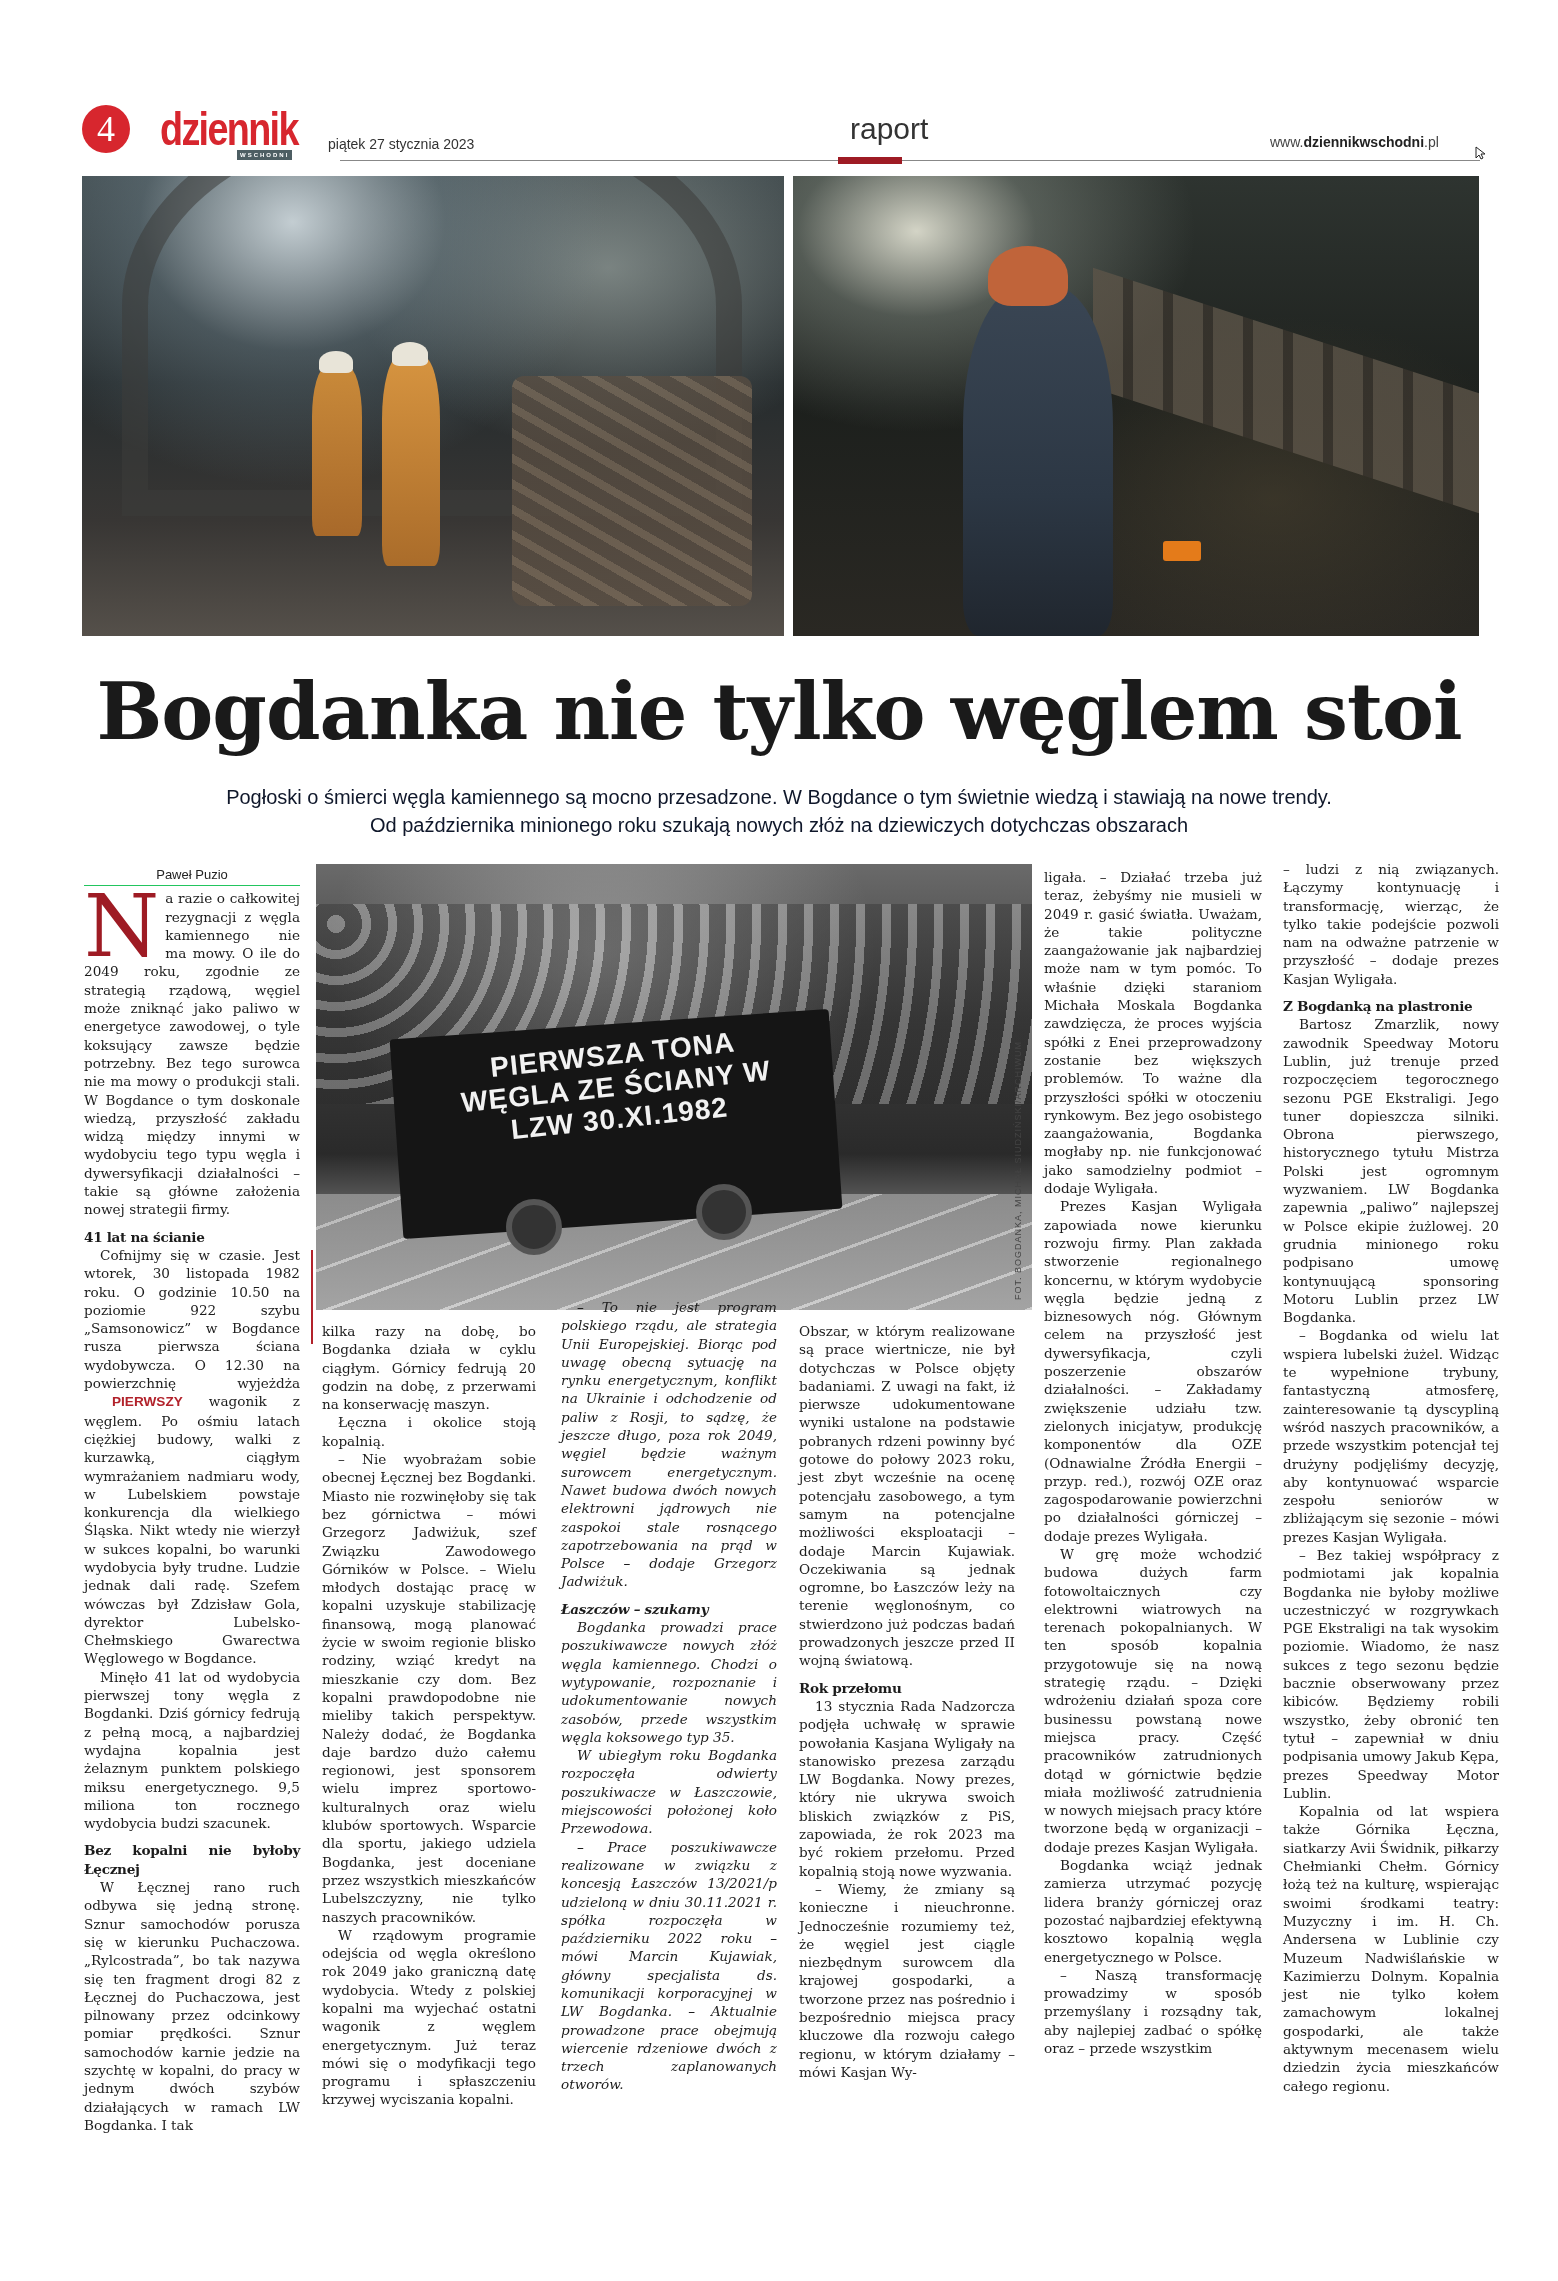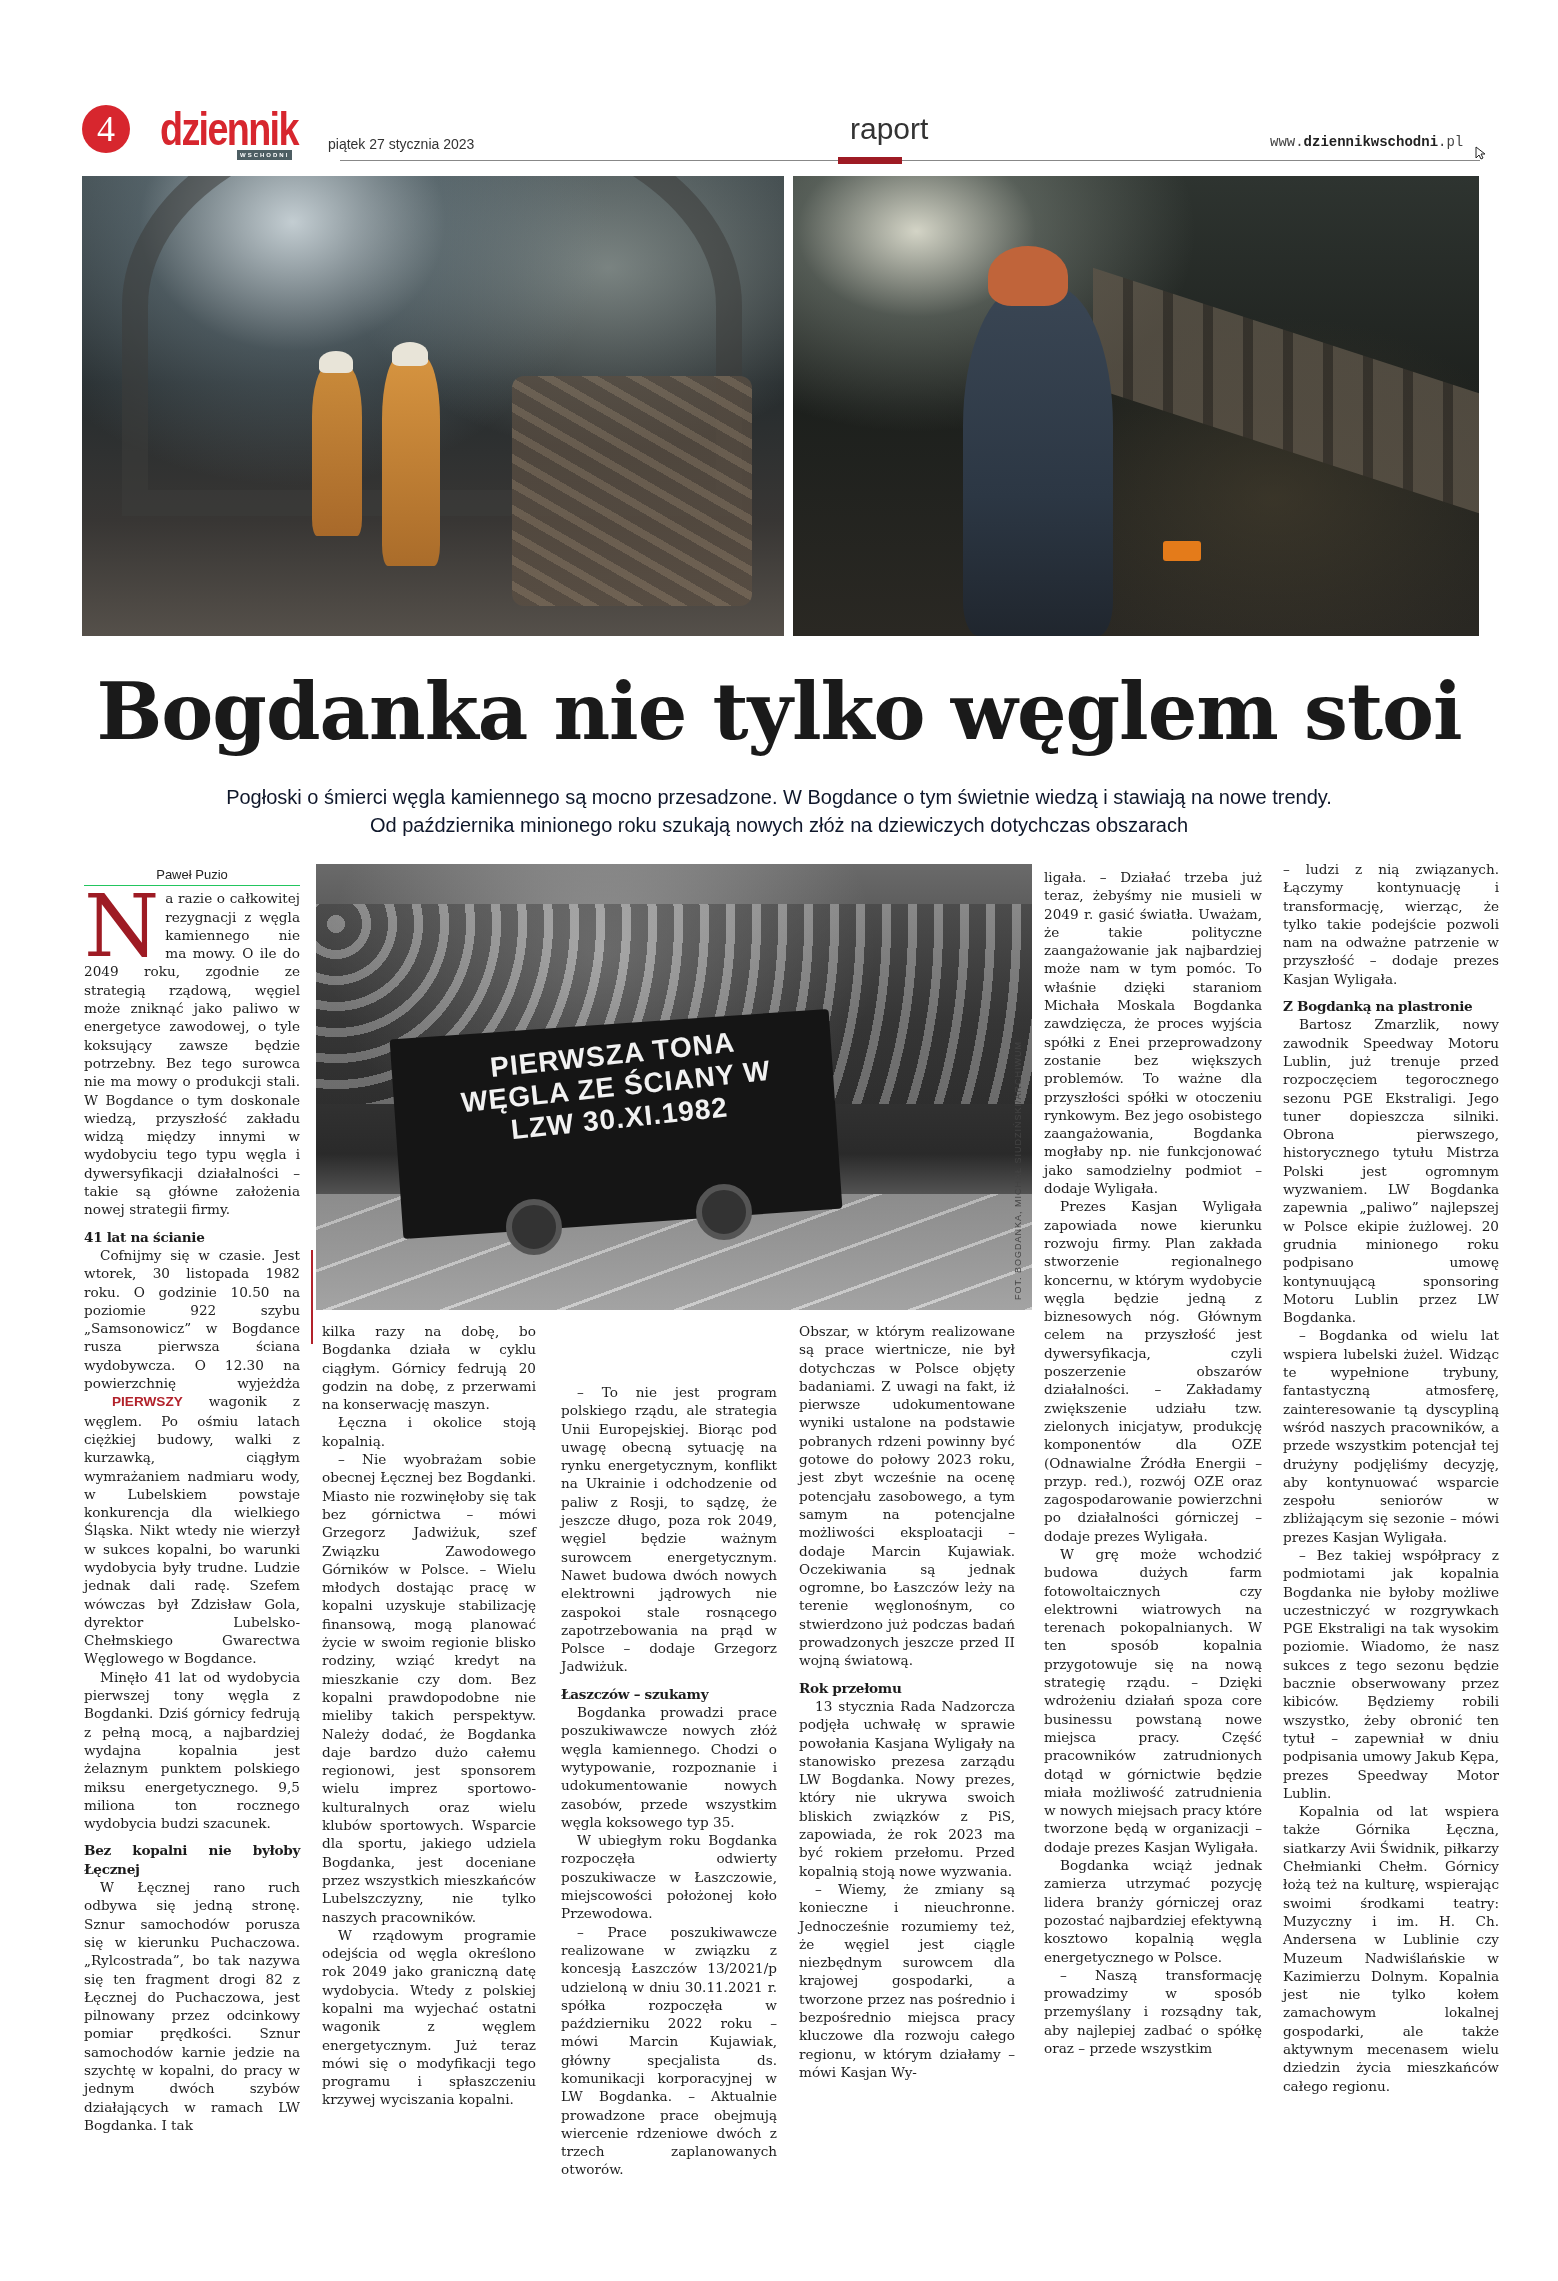--- a/index.html
+++ b/index.html
@@ -16,21 +16,21 @@
     transform-origin: left top; line-height: 50px; }
   .brand-sub { position: absolute; left: 237px; top: 150px; background: #4d5e63; color: #fff;
     font-family: "Liberation Sans", sans-serif; font-size: 6px; font-weight: bold; letter-spacing: 2px;
     padding: 1px 3px; line-height: 8px; }
   .date { position: absolute; left: 328px; top: 136px; font-family: "Liberation Sans", sans-serif;
     font-size: 14px; color: #333; }
   .rule { position: absolute; left: 340px; top: 160px; width: 1140px; height: 1px; background: #888; }
   .section { position: absolute; left: 850px; top: 112px; font-family: "Liberation Sans", sans-serif;
     font-size: 30px; color: #333; font-weight: normal; }
   .section-bar { position: absolute; left: 838px; top: 157px; width: 64px; height: 7px; background: #9e1b24; }
-  .site { position: absolute; left: 1270px; top: 134px; font-family: Liberation Mono, monospace;
+  .site { position: absolute; left: 1270px; top: 134px; font-family: Liberation Sans, sans-serif;
     font-size: 14px; color: #444; }
   .site b { color: #222; }
   .cursor-icon { position: absolute; left: 1475px; top: 146px; width: 12px; height: 14px; }
 
   
   .photo { position: absolute; overflow: hidden; }
   .photo-left { left: 82px; top: 176px; width: 702px; height: 460px;
     background:
       radial-gradient(ellipse at 30% 10%, rgba(220,230,235,0.85) 0%, rgba(120,140,150,0.4) 22%, rgba(0,0,0,0) 45%),
       radial-gradient(ellipse at 75% 20%, rgba(170,180,175,0.6) 0%, rgba(0,0,0,0) 35%),
@@ -95,21 +95,21 @@
   .col h3 { font-family: "DejaVu Serif", serif; font-weight: bold; font-size: 13.6px; line-height: 18.3px;
     margin-top: 9px; letter-spacing: -0.3px; }
   .byline { font-family: "Liberation Sans", sans-serif; font-size: 13px; color: #222; text-align: center;
     border-bottom: 1px solid #22c55e; padding-bottom: 1px; margin-bottom: 3px; }
   .dropcap { float: left; font-family: "DejaVu Serif", serif; font-size: 86px; line-height: 70px; color: #9e1b24;
     margin: 2px 6px 0 0; font-weight: normal; }
   .hl { color: #b2222b; font-family: "Liberation Sans", sans-serif; font-weight: bold; padding-left: 28px; }
 
   .c1 { left: 84px; top: 866px; width: 216px; }
   .c2 { left: 322px; top: 1322px; width: 214px; }
-  .c3 { left: 561px; top: 1383px; width: 216px; }
+  .c3 { left: 561px; top: 1298px; width: 216px; font-style: italic; }
   .c4 { left: 799px; top: 1322px; width: 216px; }
   .c5 { left: 1044px; top: 868px; width: 218px; }
   .c6 { left: 1283px; top: 860px; width: 216px; }
 </style>
 </head>
 <body>
 
 <header class="masthead">
   <div class="page-num">4</div>
   <div class="brand">dziennik</div>

